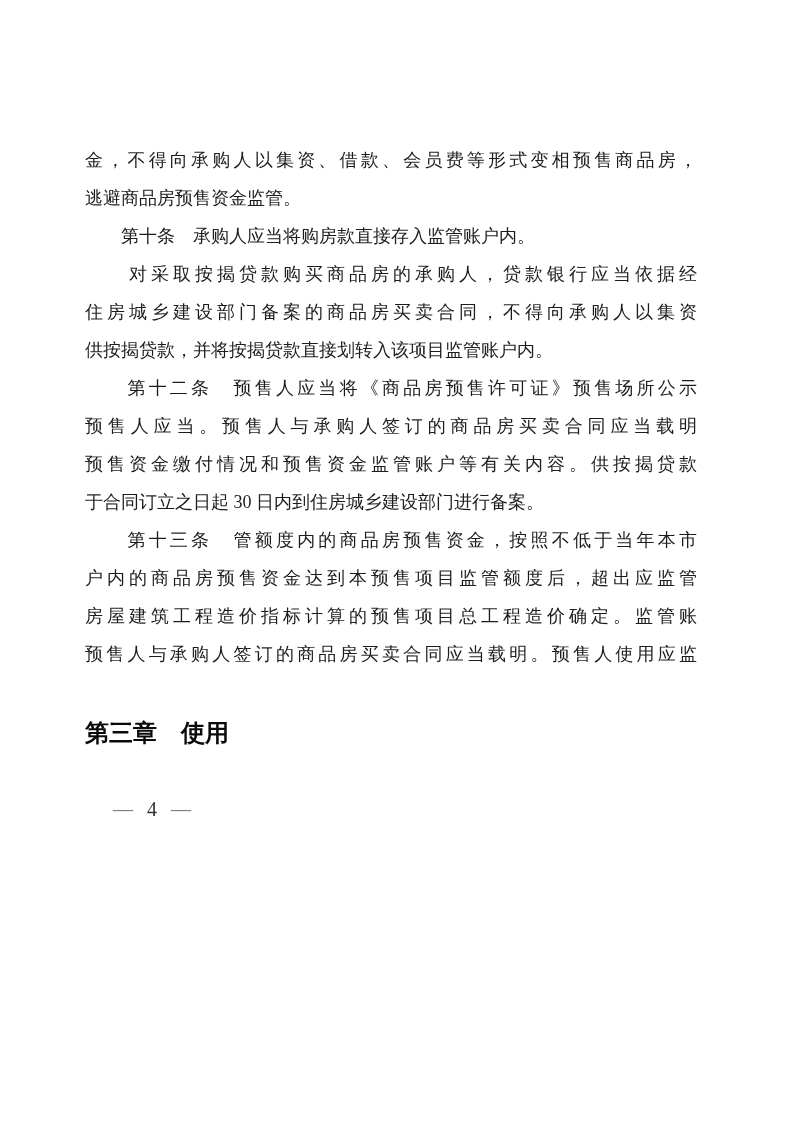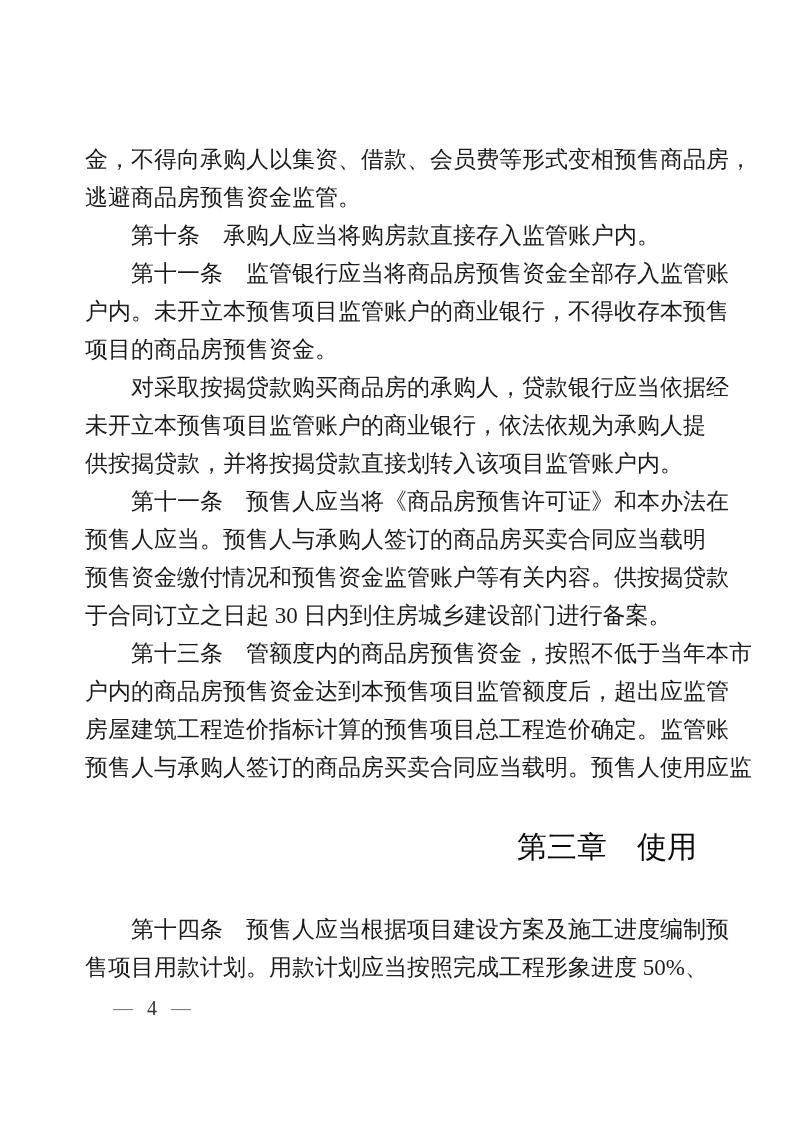--- a/index.html
+++ b/index.html
@@ -22,43 +22,43 @@
     width: 612px;
   }
   .para {
     margin: 0;
     padding: 0;
   }
   .line {
     display: block;
     height: 38px;
     line-height: 38px;
-    font-size: 23px;
+    font-size: 18px;
     white-space: nowrap;
     color: #1c1c1c;
   }
   .line.j {
     text-align: justify;
     text-align-last: justify;
     text-justify: inter-character;
   }
   .line.n {
     text-align: left;
     text-align-last: left;
   }
   .chapter-heading {
     width: 612px;
     height: 38px;
     line-height: 38px;
     margin: 41px 0 45px 0;
     font-family: "Liberation Sans", "DejaVu Sans", sans-serif;
-    font-weight: 400;
-    font-size: 30px;
+    font-weight: 700;
+    font-size: 24px;
     color: #0a0a0a;
-    text-align: right;
+    text-align: left;
     white-space: nowrap;
   }
   .page-footer {
     margin-top: 9px;
     margin-left: 28px;
     height: 24px;
     line-height: 24px;
     font-size: 20px;
     white-space: nowrap;
   }
@@ -78,51 +78,42 @@
 
     <div class="para">
       <span class="line j">金，不得向承购人以集资、借款、会员费等形式变相预售商品房，</span>
       <span class="line n">逃避商品房预售资金监管。</span>
     </div>
 
     <div class="para">
       <span class="line n">　　第十条　承购人应当将购房款直接存入监管账户内。</span>
     </div>
 
-    <div class="para">
-      <span class="line j">　　第十一条　监管银行应当将商品房预售资金全部存入监管账</span>
-      <span class="line j">户内。未开立本预售项目监管账户的商业银行，不得收存本预售</span>
-      <span class="line n">项目的商品房预售资金。</span>
-    </div>
 
     <div class="para">
       <span class="line j">　　对采取按揭贷款购买商品房的承购人，贷款银行应当依据经</span>
-      <span class="line j">未开立本预售项目监管账户的商业银行，依法依规为承购人提</span>
+      <span class="line j">住房城乡建设部门备案的商品房买卖合同，不得向承购人以集资</span>
       <span class="line n">供按揭贷款，并将按揭贷款直接划转入该项目监管账户内。</span>
     </div>
 
     <div class="para">
-      <span class="line j">　　第十一条　预售人应当将《商品房预售许可证》和本办法在</span>
+      <span class="line j">　　第十二条　预售人应当将《商品房预售许可证》预售场所公示</span>
       <span class="line j">预售人应当。预售人与承购人签订的商品房买卖合同应当载明</span>
       <span class="line j">预售资金缴付情况和预售资金监管账户等有关内容。供按揭贷款</span>
       <span class="line n">于合同订立之日起 30 日内到住房城乡建设部门进行备案。</span>
     </div>
 
     <div class="para">
       <span class="line j">　　第十三条　管额度内的商品房预售资金，按照不低于当年本市</span>
       <span class="line j">户内的商品房预售资金达到本预售项目监管额度后，超出应监管</span>
       <span class="line j">房屋建筑工程造价指标计算的预售项目总工程造价确定。监管账</span>
       <span class="line j">预售人与承购人签订的商品房买卖合同应当载明。预售人使用应监</span>
     </div>
 
     <h2 class="chapter-heading">第三章　使用</h2>
 
-    <div class="para">
-      <span class="line j">　　第十四条　预售人应当根据项目建设方案及施工进度编制预</span>
-      <span class="line n">售项目用款计划。用款计划应当按照完成工程形象进度 50%、</span>
-    </div>
 
     <div class="page-footer">
       <span class="dash">—</span><span class="num">4</span><span class="dash">—</span>
     </div>
 
   </main>
 </div>
 
 </body></html>

